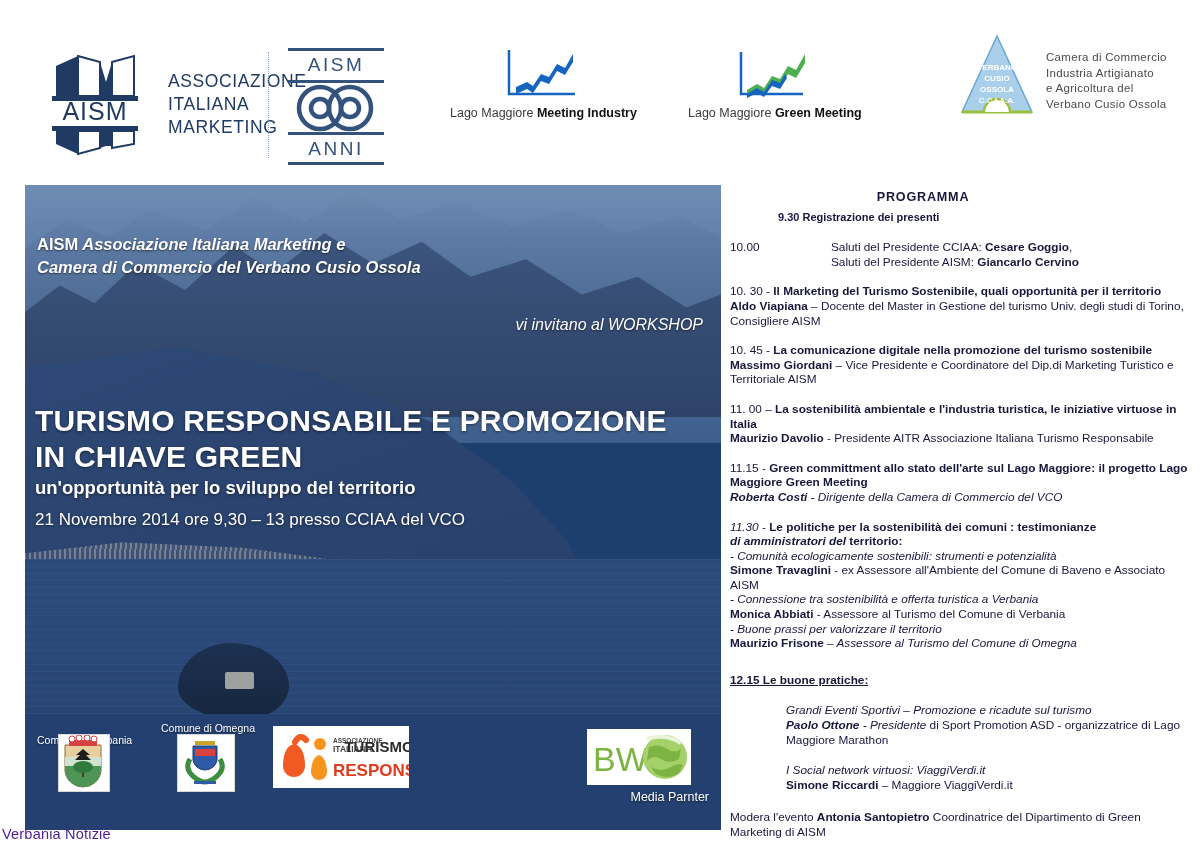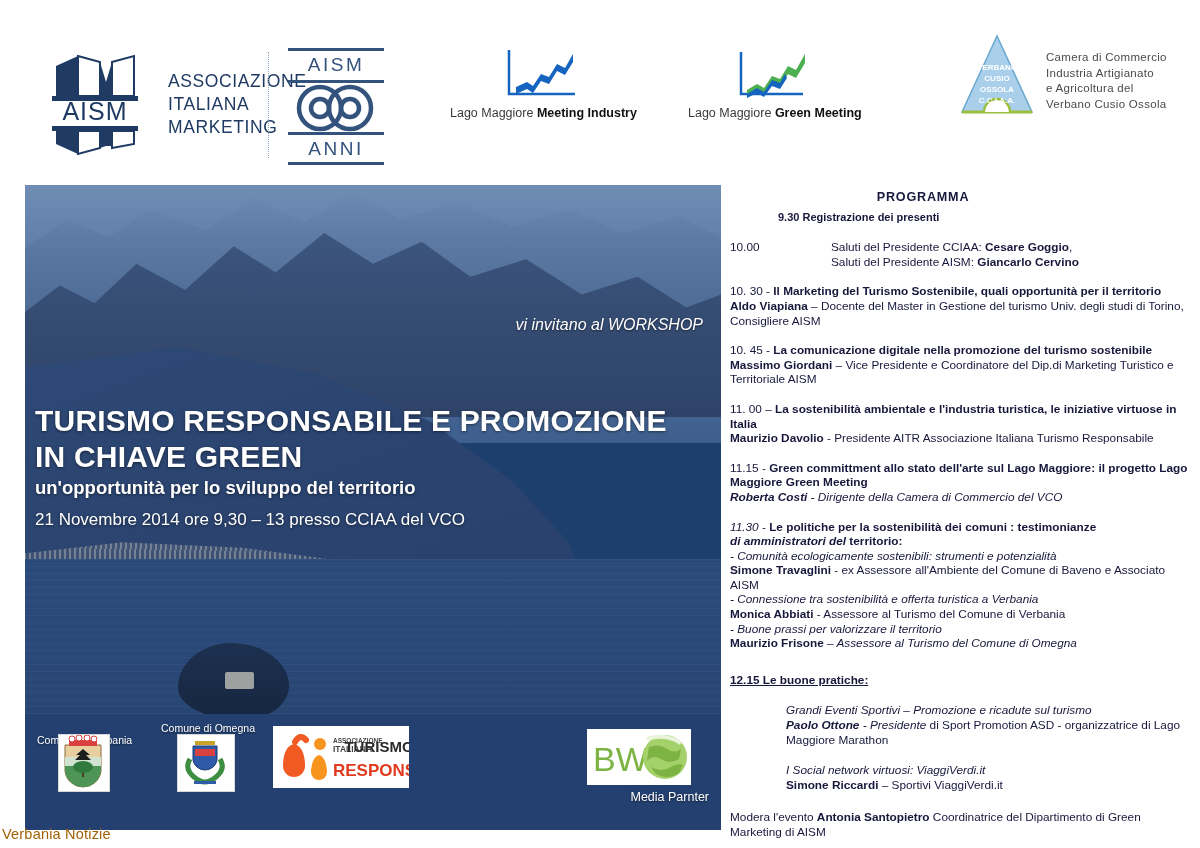--- a/index.html
+++ b/index.html
@@ -293,21 +293,21 @@
   i, em { font-style: italic; }
   .u { text-decoration: underline; }
   .indent1 { padding-left: 56px; }
   .sp-top { margin-top: 22px; }
 
   
   .footer {
     position: absolute;
     left: 2px; top: 826px;
     font-size: 14.5px;
-    color: #a16207;
+    color: #4c1d95;
     letter-spacing: .2px;
   }
 </style>
 </head>
 <body>
 
 <div class="logo-bar">
 
   <div class="aism-logo">
     <div class="aism-mark">
@@ -404,20 +404,26 @@
   <div class="photo-sky"></div>
   <div class="photo-mtn-far"></div>
   <div class="photo-mtn-near"></div>
   <div class="photo-hill"></div>
   <div class="photo-town"></div>
   <div class="photo-lake"></div>
   <div class="photo-island"></div>
   <div class="photo-bottomband"></div>
 
   <div class="poster-text">
+    <div class="promoters">
+      <div>
+        <span class="lead">AISM</span><span> Associazione Italiana Marketing e</span>
+      </div>
+      <div>Camera di Commercio del Verbano Cusio Ossola</div>
+    </div>
 
     <div class="invite">vi invitano al WORKSHOP</div>
 
     <div class="poster-title">TURISMO RESPONSABILE E PROMOZIONE IN CHIAVE GREEN</div>
     <div class="poster-subtitle">un'opportunità per lo sviluppo del territorio</div>
     <div class="poster-date">21 Novembre 2014 ore 9,30 – 13 presso CCIAA del VCO</div>
   </div>
 
   <div class="poster-logos">
     <div class="comune-label" style="left:12px; bottom:84px;">Comune di Verbania</div>
@@ -527,21 +533,21 @@
   </div>
 
   <div class="slot sp-top">
     <b class="u">12.15 Le buone pratiche:</b>
     <div class="indent1" style="margin-top:16px;">
       <i>Grandi Eventi Sportivi – Promozione e ricadute sul turismo</i><br>
       <b><i>Paolo Ottone</i></b><i> - Presidente</i><span> di Sport Promotion ASD - organizzatrice di Lago Maggiore Marathon</span>
     </div>
     <div class="indent1" style="margin-top:16px;">
       <i>I Social network virtuosi: ViaggiVerdi.it</i><br>
-      <b>Simone Riccardi</b><span> – Sportivi ViaggiVerdi.it</span>
+      <b>Simone Riccardi</b><span> – Maggiore ViaggiVerdi.it</span>
     </div>
   </div>
 
   <div class="slot" style="margin-top:18px;">
     <span>Modera l'evento </span><b>Antonia Santopietro</b><span> Coordinatrice del Dipartimento di Green Marketing di AISM</span>
   </div>
 
 </div>
 
 <div class="footer">Verbania Notizie</div>

